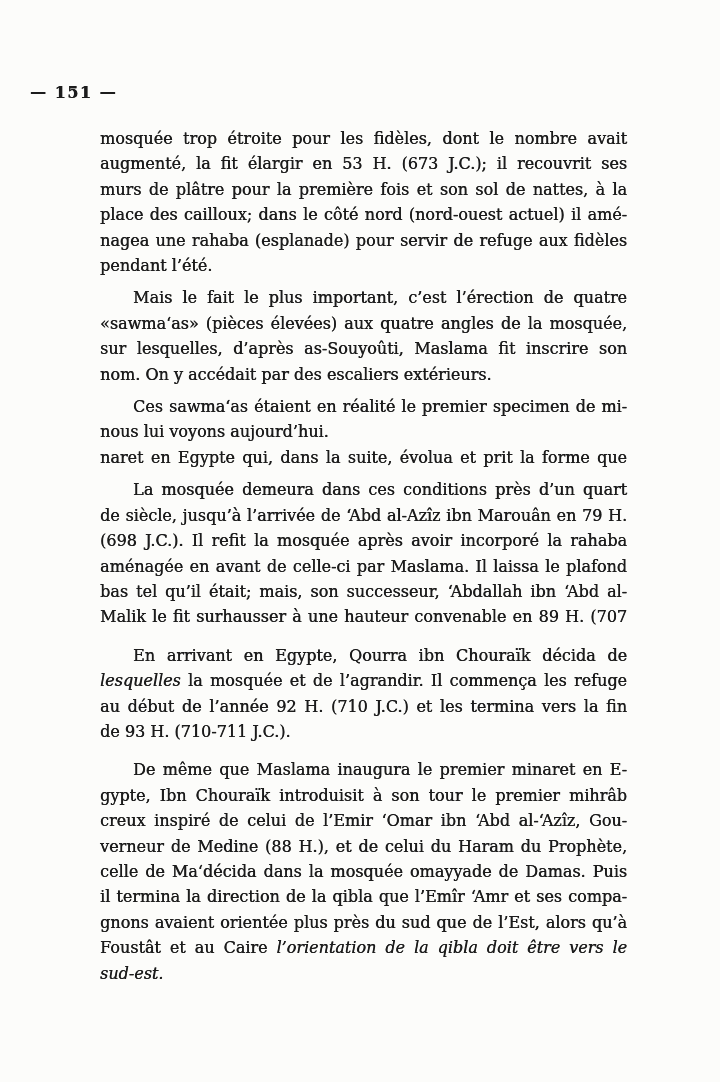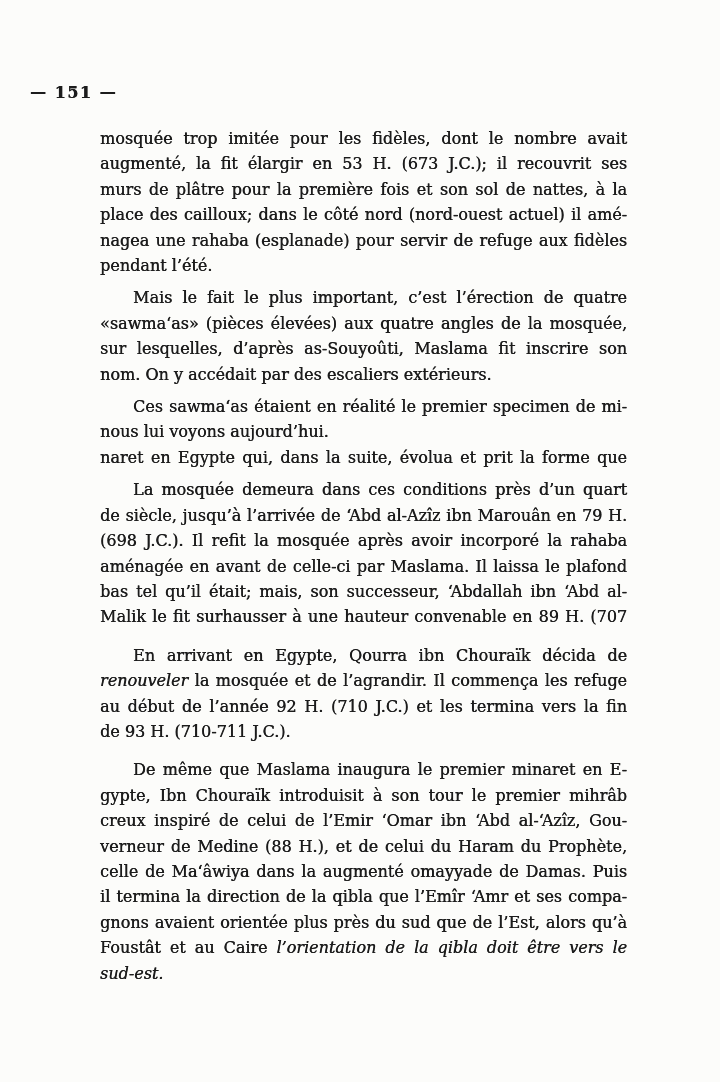--- a/index.html
+++ b/index.html
@@ -62,21 +62,21 @@
     font-style: italic;
   }
 </style>
 </head>
 <body>
 
 <div class="page">
   <div class="page-number">— 151 —</div>
   <div class="text-block" id="text-block">
       <div class="paragraph">
-        <div class="line"><span>mosquée trop imitée pour les fidèles, dont le nombre avait</span></div>
+        <div class="line"><span>mosquée trop étroite pour les fidèles, dont le nombre avait</span></div>
         <div class="line"><span>augmenté, la fit élargir en 53 H. (673 J.C.); il recouvrit ses</span></div>
         <div class="line"><span>murs de plâtre pour la première fois et son sol de nattes, à la</span></div>
         <div class="line"><span>place des cailloux; dans le côté nord (nord-ouest actuel) il amé-</span></div>
         <div class="line"><span>nagea une rahaba (esplanade) pour servir de refuge aux fidèles</span></div>
         <div class="line last"><span>pendant l’été.</span></div>
       </div>
       <div class="paragraph">
         <div class="line indent"><span>Mais le fait le plus important, c’est l’érection de quatre</span></div>
         <div class="line"><span>«sawma‘as» (pièces élevées) aux quatre angles de la mosquée,</span></div>
         <div class="line"><span>sur lesquelles, d’après as-Souyoûti, Maslama fit inscrire son</span></div>
@@ -90,29 +90,29 @@
       <div class="paragraph">
         <div class="line indent"><span>La mosquée demeura dans ces conditions près d’un quart</span></div>
         <div class="line"><span>de siècle, jusqu’à l’arrivée de ‘Abd al-Azîz ibn Marouân en 79 H.</span></div>
         <div class="line"><span>(698 J.C.). Il refit la mosquée après avoir incorporé la rahaba</span></div>
         <div class="line"><span>aménagée en avant de celle-ci par Maslama. Il laissa le plafond</span></div>
         <div class="line"><span>bas tel qu’il était; mais, son successeur, ‘Abdallah ibn ‘Abd al-</span></div>
         <div class="line"><span>Malik le fit surhausser à une hauteur convenable en 89 H. (707</span></div>
       </div>
       <div class="paragraph">
         <div class="line indent"><span>En arrivant en Egypte, Qourra ibn Chouraïk décida de</span></div>
-        <div class="line"><em>renouveler</em><span> la mosquée et de l’agrandir. Il commença les refuge</span></div>
+        <div class="line"><em>lesquelles</em><span> la mosquée et de l’agrandir. Il commença les refuge</span></div>
         <div class="line"><span>au début de l’année 92 H. (710 J.C.) et les termina vers la fin</span></div>
         <div class="line last"><span>de 93 H. (710-711 J.C.).</span></div>
       </div>
       <div class="paragraph">
         <div class="line indent"><span>De même que Maslama inaugura le premier minaret en E-</span></div>
         <div class="line"><span>gypte, Ibn Chouraïk introduisit à son tour le premier mihrâb</span></div>
         <div class="line"><span>creux inspiré de celui de l’Emir ‘Omar ibn ‘Abd al-‘Azîz, Gou-</span></div>
         <div class="line"><span>verneur de Medine (88 H.), et de celui du Haram du Prophète,</span></div>
-        <div class="line"><span>celle de Ma‘âwiya dans la augmenté omayyade de Damas. Puis</span></div>
+        <div class="line"><span>celle de Ma‘décida dans la mosquée omayyade de Damas. Puis</span></div>
         <div class="line"><span>il termina la direction de la qibla que l’Emîr ‘Amr et ses compa-</span></div>
         <div class="line"><span>gnons avaient orientée plus près du sud que de l’Est, alors qu’à</span></div>
         <div class="line"><span>Foustât et au Caire </span><em>l’orientation de la qibla doit être vers le</em></div>
         <div class="line last"><em>sud-est.</em></div>
       </div>
     </div>
 </div>
 
 </body></html>

